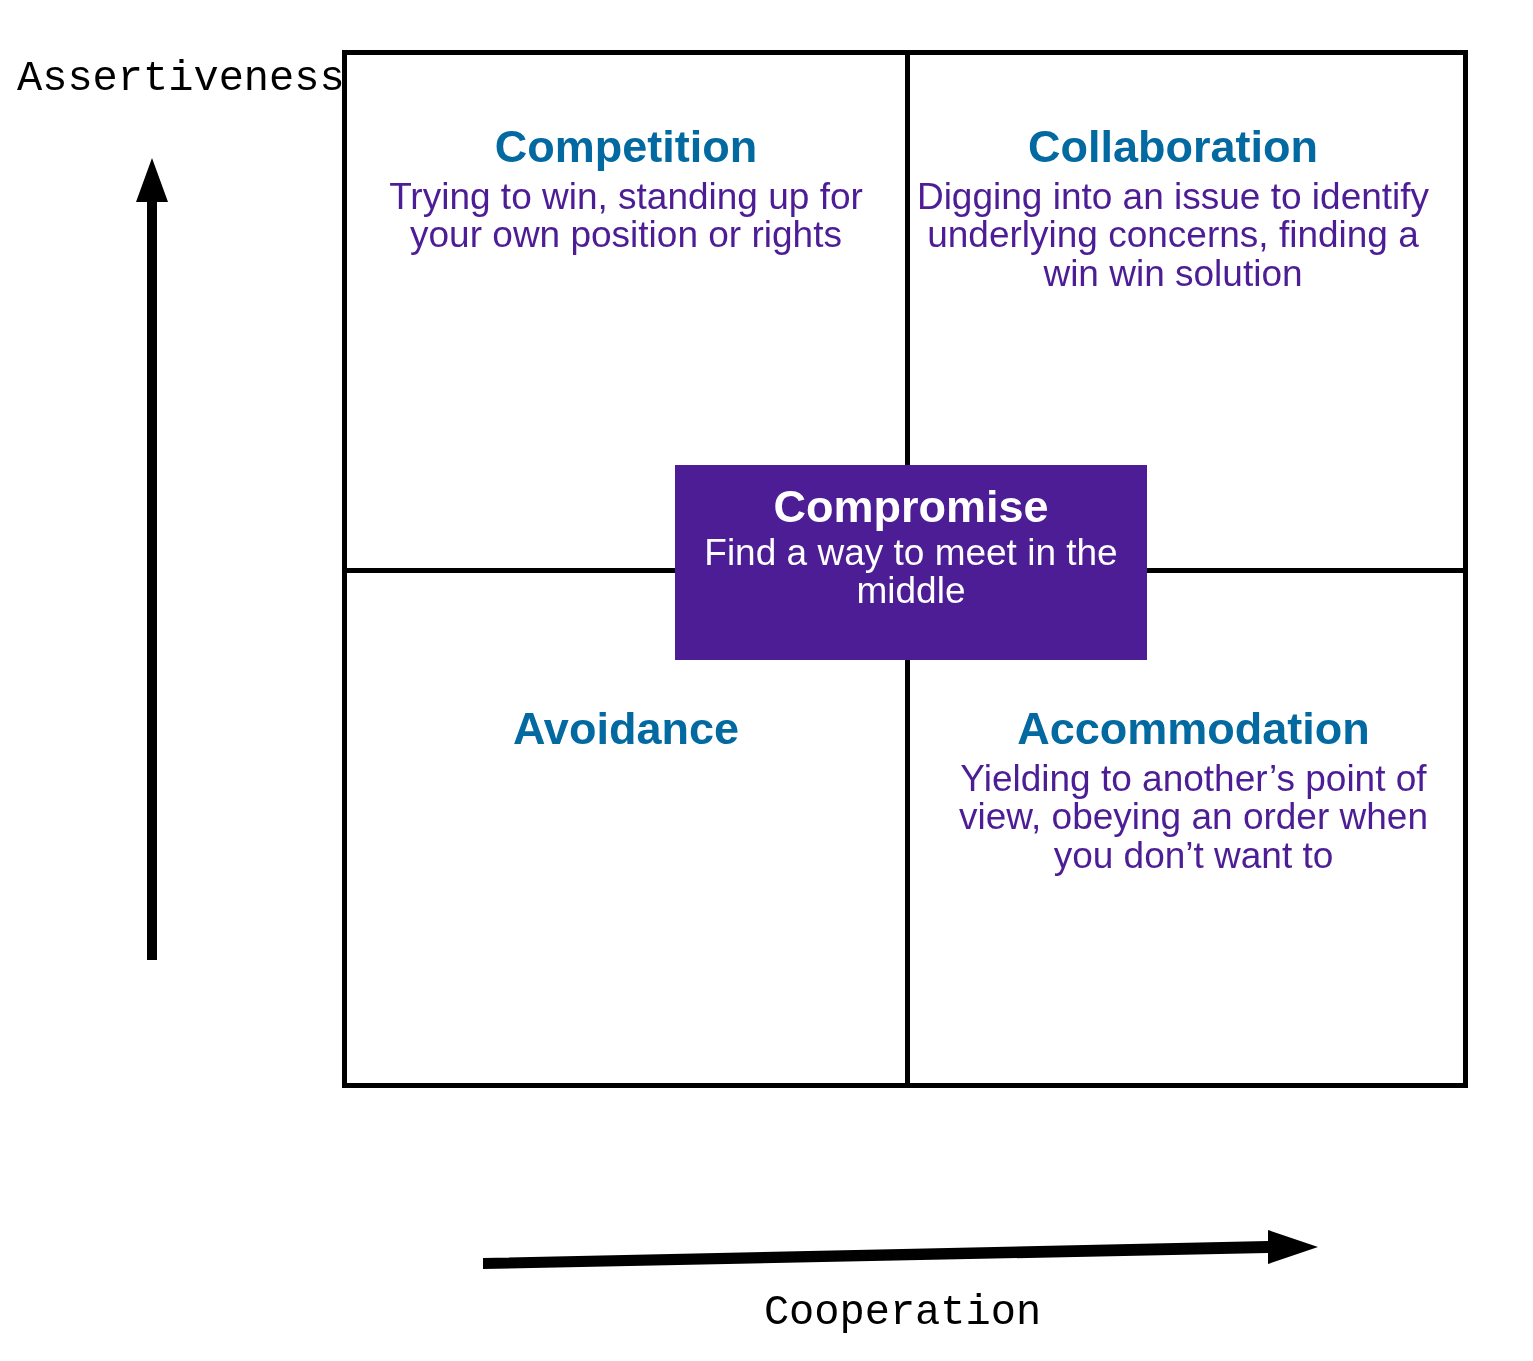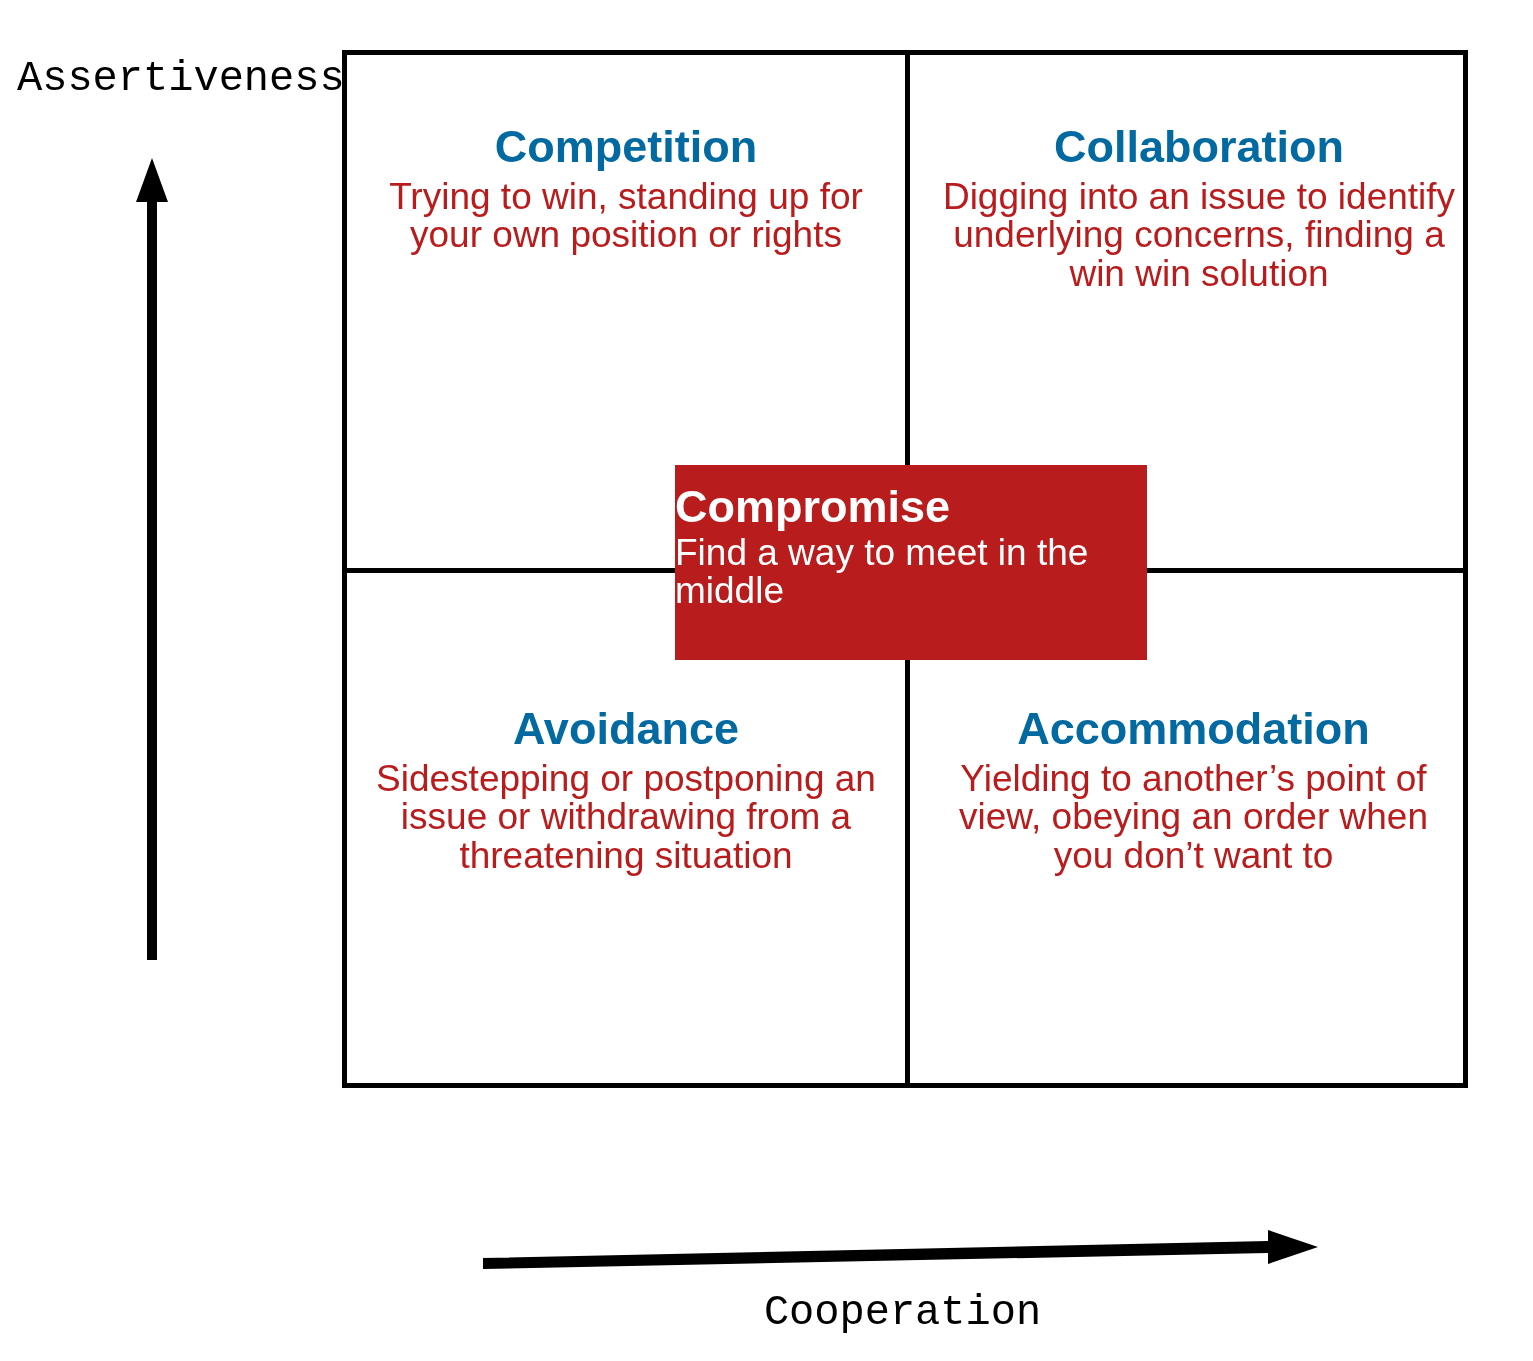--- a/index.html
+++ b/index.html
@@ -97,39 +97,39 @@
     line-height: 1.08;
     margin: 0 0 6px 0;
     color: #0369a1;
   }
   .q-desc {
     font-family: "Liberation Sans", sans-serif;
     font-weight: 400;
     font-size: 37px;
     line-height: 1.04;
     margin: 0;
-    color: #b91c1c;
+    color: #4c1d95;
   }
 
   #quadrant-competition  { left: 0px;   top: 68px;  width: 558px; }
-  #quadrant-collaboration{ left: 563px; top: 68px;  width: 578px; }
+  #quadrant-collaboration{ left: 537px; top: 68px;  width: 578px; }
   #quadrant-avoidance    { left: 0px;   top: 650px; width: 558px; }
   #quadrant-accommodation{ left: 563px; top: 650px; width: 553px; padding-left: 40px; }
 
   
   #compromise-box {
     position: absolute;
     left: 675px;
     top: 465px;
     width: 472px;
     height: 195px;
-    background: #b91c1c;
+    background: #4c1d95;
     color: #ffffff;
     box-sizing: border-box;
-    text-align: left;
+    text-align: center;
     padding-top: 18px;
     z-index: 5;
   }
   #compromise-box .q-title {
     color: #ffffff;
     font-size: 45px;
     margin-bottom: 2px;
   }
   #compromise-box .q-desc {
     color: #ffffff;
@@ -165,21 +165,20 @@
     <p class="q-desc">Trying to win, standing up for your own position or rights</p>
   </div>
 
   <div class="quadrant" id="quadrant-collaboration">
     <p class="q-title">Collaboration</p>
     <p class="q-desc">Digging into an issue to identify underlying concerns, finding a win win solution</p>
   </div>
 
   <div class="quadrant" id="quadrant-avoidance">
     <p class="q-title">Avoidance</p>
-    <p class="q-desc">Sidestepping or postponing an issue or withdrawing from a threatening situation</p>
   </div>
 
   <div class="quadrant" id="quadrant-accommodation">
     <p class="q-title">Accommodation</p>
     <p class="q-desc">Yielding to another’s point of view, obeying an order when you don’t want to</p>
   </div>
 
 </div>
 
 <div id="compromise-box">

